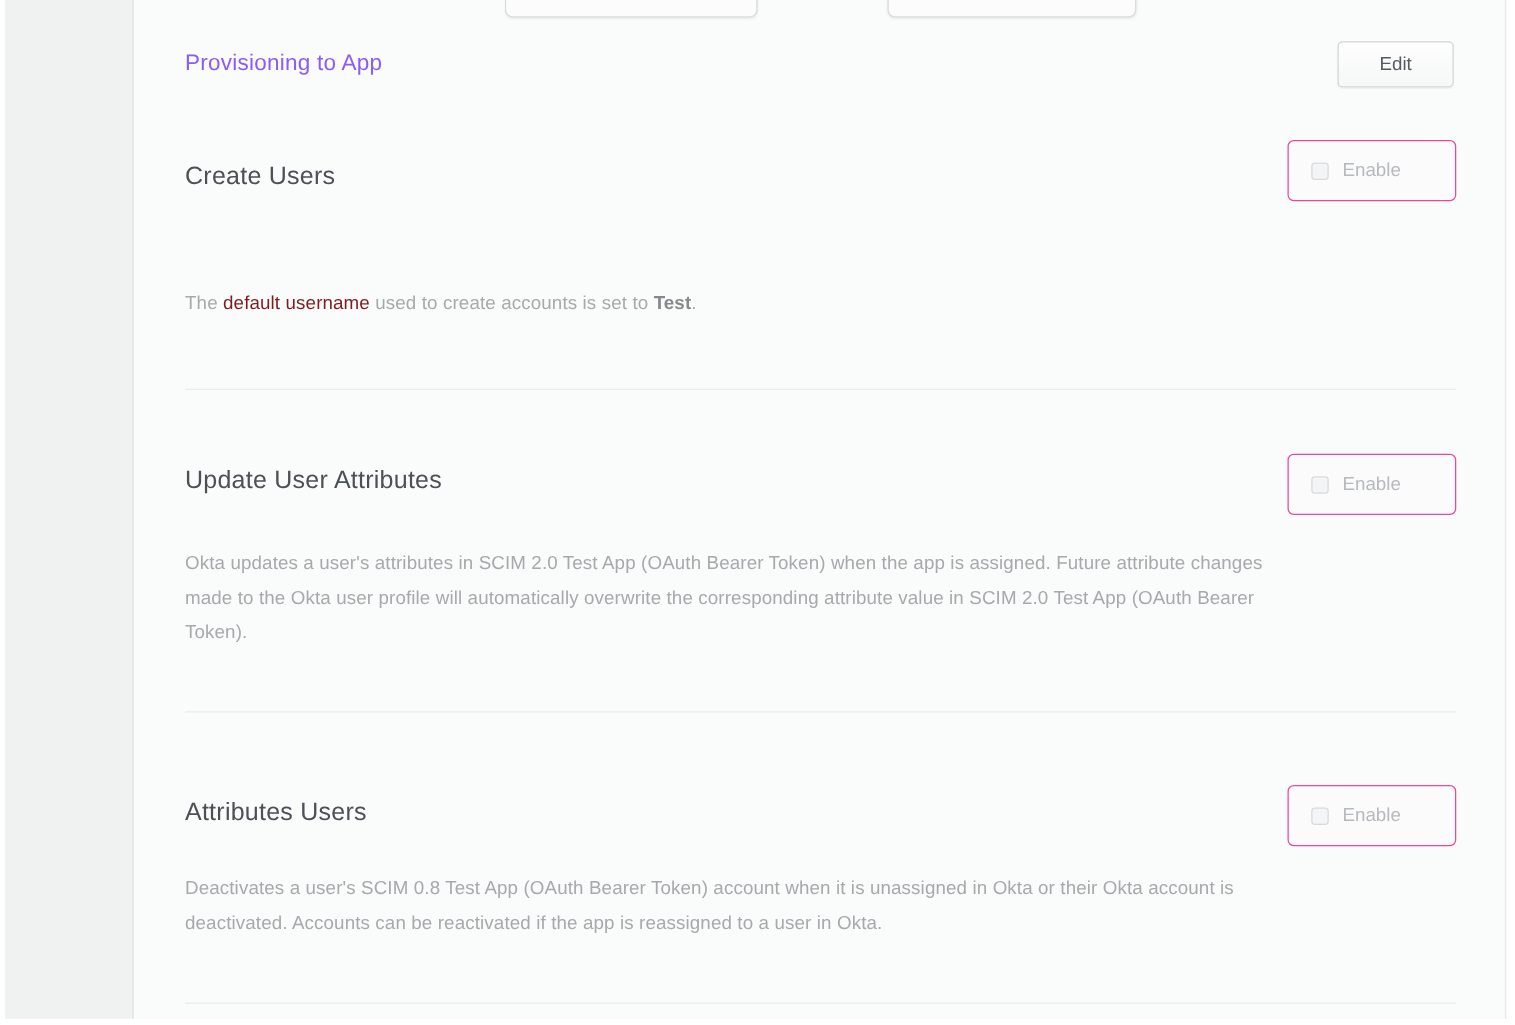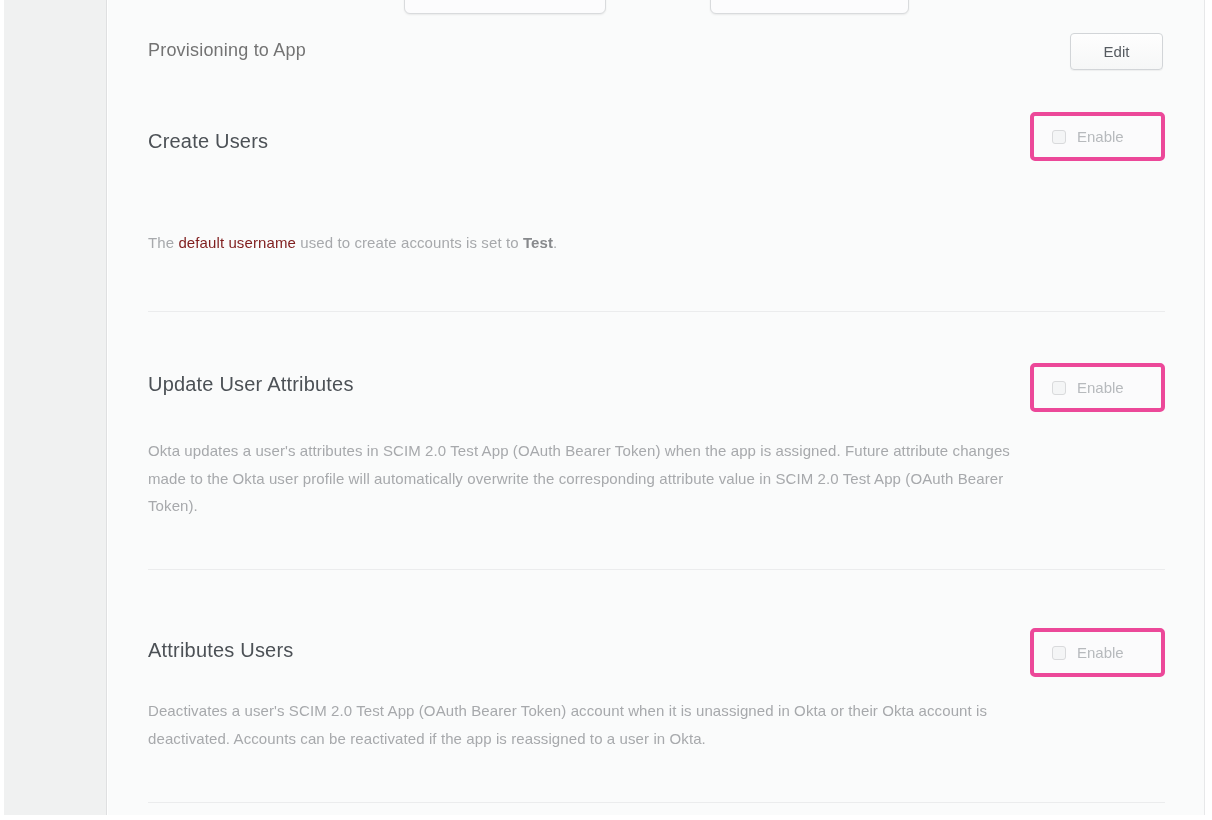--- a/index.html
+++ b/index.html
@@ -33,21 +33,21 @@
     background: #fcfcfd;
     border: 1px solid #d9dbdd;
     border-radius: 6px;
     box-shadow: 0 1px 2px rgba(0,0,0,0.07);
   }
   .cutoff-field.one { left: 404px; width: 202px; }
   .cutoff-field.two { left: 710px; width: 199px; }
 
   .page-title {
     position: absolute; left: 148px; top: 40px;
-    font-size: 18px; color: #737373; letter-spacing: 0.2px;
+    font-size: 18px; color: #8b5cf6; letter-spacing: 0.2px;
   }
   .edit-btn {
     position: absolute; left: 1070px; top: 33px; width: 93px; height: 37px;
     background: linear-gradient(#fefefe, #f6f7f7);
     border: 1px solid #d2d5d8;
     border-radius: 4px;
     box-shadow: 0 1px 1px rgba(0,0,0,0.05);
     font-family: Liberation Sans, sans-serif;
     font-size: 15px; color: #565b60;
     cursor: pointer;
@@ -57,21 +57,21 @@
     position: absolute; left: 148px;
     font-size: 20px; color: #4c5156; letter-spacing: 0.2px;
   }
   .t-create    { top: 130px; }
   .t-update    { top: 373px; }
   .t-deactivate{ top: 639px; }
 
   .enable-toggle {
     position: absolute; left: 1030px; width: 135px; height: 49px;
     background: #fbfbfc;
-    border: 4px solid #ec4899;
+    border: 1px solid #ec4899;
     border-radius: 5px;
     display: flex; align-items: center;
     padding-left: 18px; gap: 11px;
     cursor: default;
   }
   .e-create    { top: 112px; }
   .e-update    { top: 363px; }
   .e-deactivate{ top: 628px; }
   .enable-checkbox {
     width: 14px; height: 14px; flex: 0 0 auto;
@@ -134,17 +134,17 @@
     <div class="desc d-update">Okta updates a user's attributes in SCIM 2.0 Test App (OAuth Bearer Token) when the app is assigned. Future attribute changes
 made to the Okta user profile will automatically overwrite the corresponding attribute value in SCIM 2.0 Test App (OAuth Bearer
 Token).</div>
     <div class="divider div-2"></div>
 
     <div class="section-title t-deactivate">Attributes Users</div>
     <div class="enable-toggle e-deactivate">
       <span class="enable-checkbox"></span>
       <span class="enable-label">Enable</span>
     </div>
-    <div class="desc d-deactivate">Deactivates a user's SCIM 2.0 Test App (OAuth Bearer Token) account when it is unassigned in Okta or their Okta account is
+    <div class="desc d-deactivate">Deactivates a user's SCIM 0.8 Test App (OAuth Bearer Token) account when it is unassigned in Okta or their Okta account is
 deactivated. Accounts can be reactivated if the app is reassigned to a user in Okta.</div>
     <div class="divider div-3"></div>
   </div>
 </div>
 
 </body></html>

